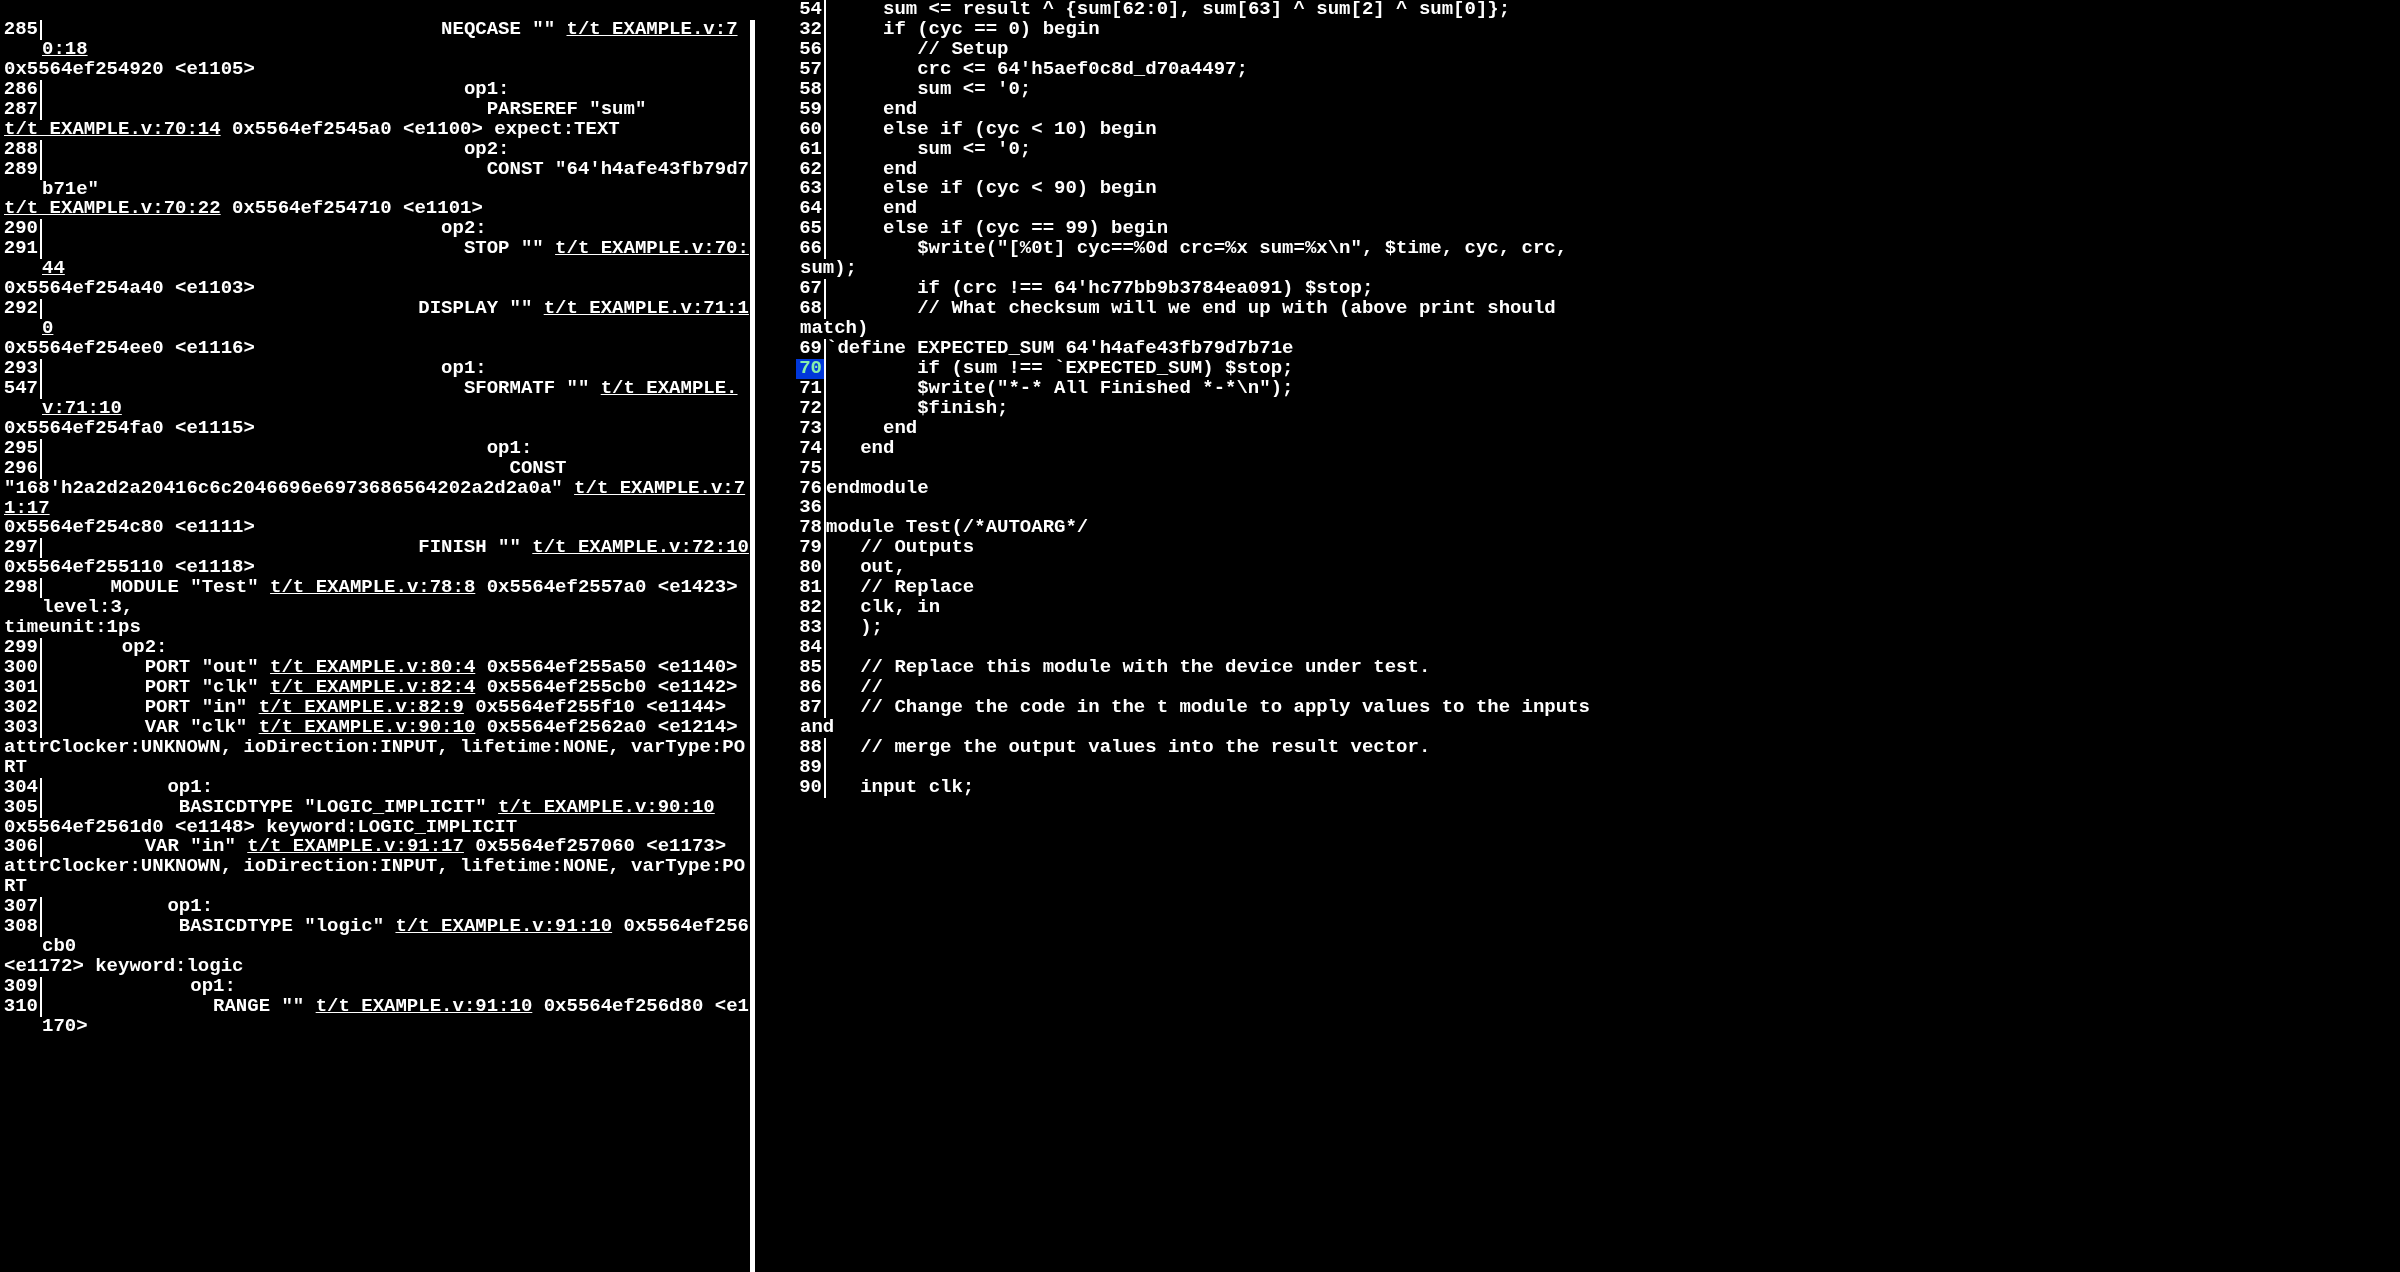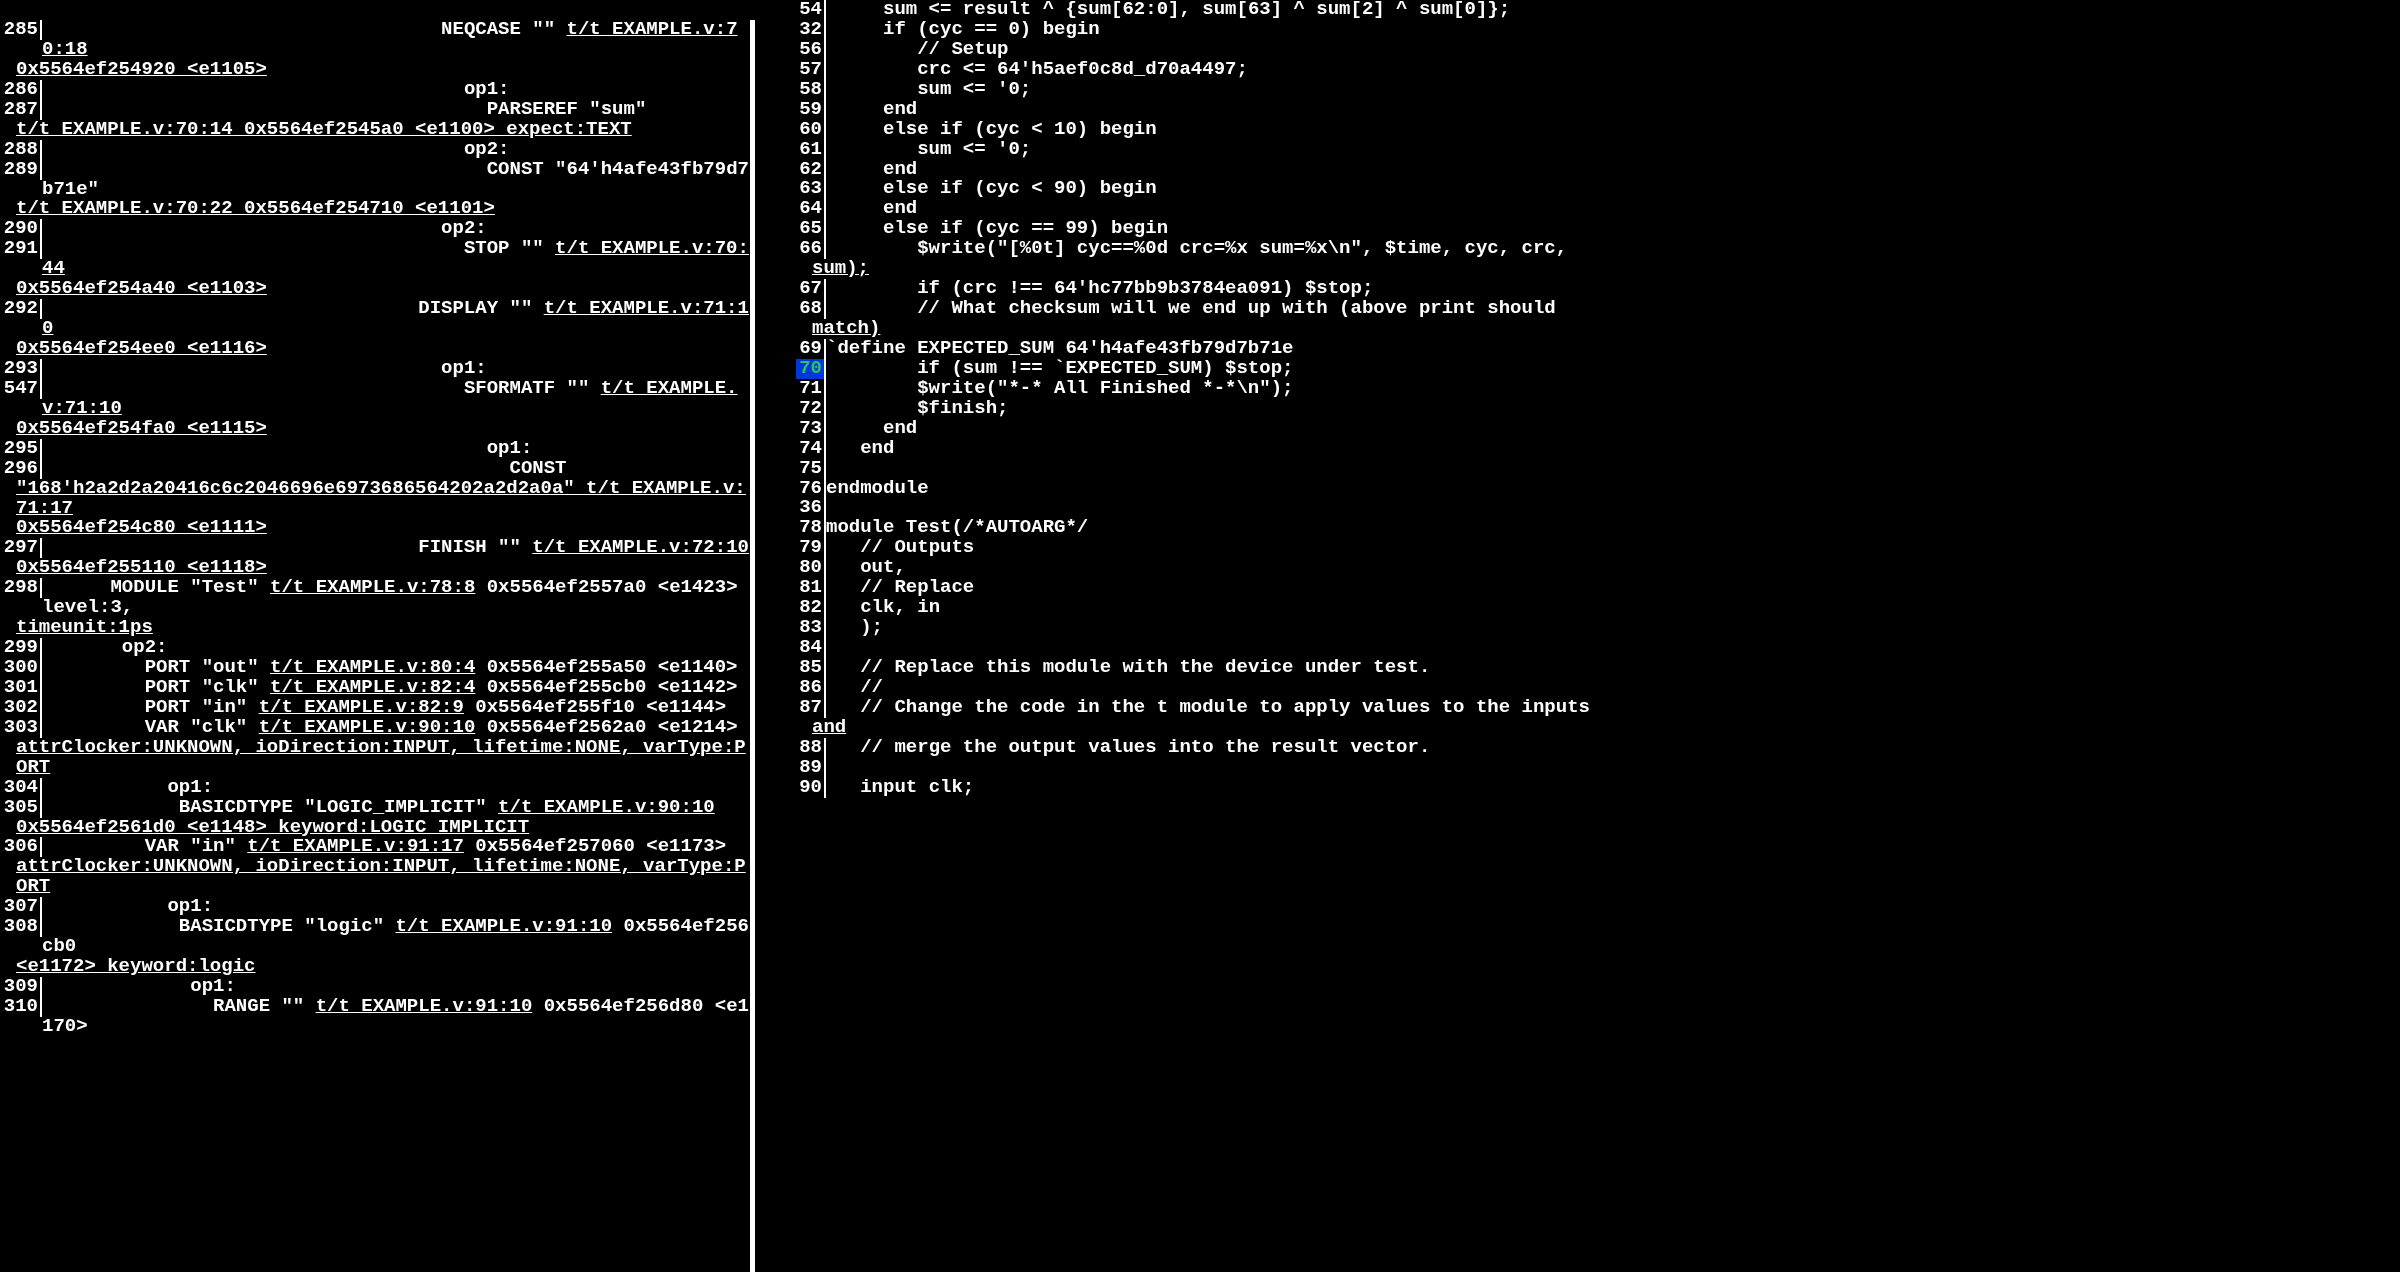--- a/index.html
+++ b/index.html
@@ -38,32 +38,31 @@
     text-align: right;
     border-right: 2px solid #fff;
     padding-right: 2px;
     padding-left: 2px;
     flex: 0 0 auto;
   }
   .left-pane .gutter { width: 42px; }
   .right-pane .gutter { width: 30px; }
   .gutter.hl {
     background: #0037da;
-    color: #22c55e;
+    color: #86efac;
   }
   .content {
     padding-left: 0px;
     white-space: pre-wrap;
     word-break: break-all;
   }
   .wrap-line {
-    padding-left: 16px;
+    padding-left: 4px;
     white-space: pre-wrap;
     word-break: break-all;
-    text-decoration: underline;
   }
   .u { text-decoration: underline; }
 </style>
 </head>
 <body>
 
 <div class="pane left-pane" id="left-pane">
     <div class="line"><span class="gutter">285</span><span class="content"><span>                                   NEQCASE "" </span><span class="u">t/t_EXAMPLE.v:70:18</span></span></div>
     <div class="line"><span class="wrap-line"><span>0x5564ef254920 &lt;e1105&gt;</span></span></div>
     <div class="line"><span class="gutter">286</span><span class="content"><span>                                     op1:</span></span></div>

